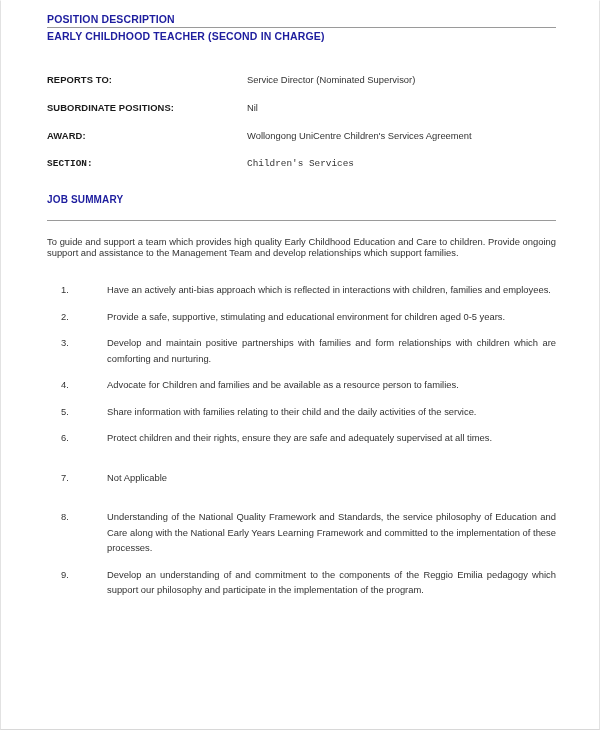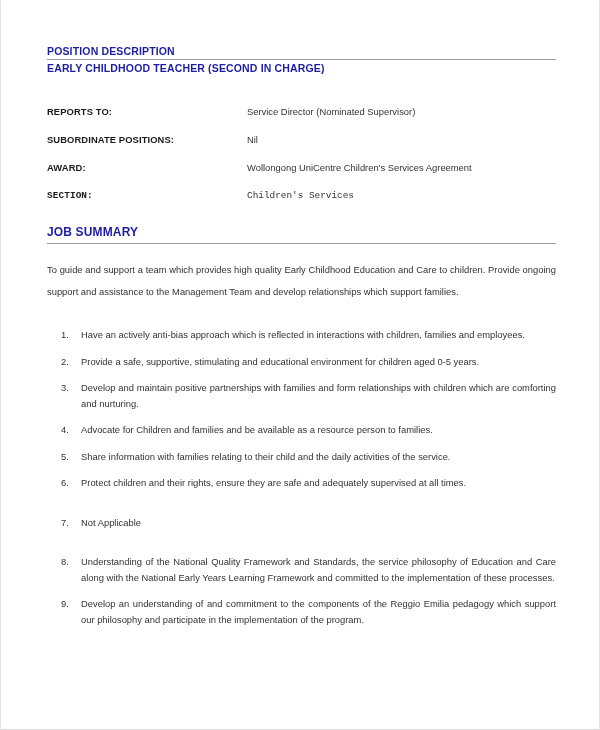--- a/index.html
+++ b/index.html
@@ -24,21 +24,21 @@
     border-left: 1px solid #e2e2e2;
     border-right: 1px solid #e2e2e2;
     border-bottom: 1px solid #d8d8d8;
     border-top: 1px solid #ffffff;
     padding: 0;
   }
 
   .content {
     position: absolute;
     left: 46px;
-    top: 44px;
+    top: 12px;
     width: 509px;
   }
 
   
   .doc-title-block {
     margin-bottom: 0;
   }
   .doc-kicker {
     font-size: 10.5px;
     font-weight: bold;
@@ -80,34 +80,34 @@
     font-size: 9.4px;
     color: #333333;
     line-height: 12px;
   }
 
   
   .section {
     margin-top: 24px;
   }
   .section-heading {
-    font-size: 12px;
+    font-size: 10px;
     font-weight: bold;
     color: #1d1d9e;
     letter-spacing: 0.15px;
     line-height: 12px;
-    padding-bottom: 5px;
+    padding-bottom: 14px;
     border-bottom: 1.2px solid #9a9a9a;
   }
 
   
   .para {
     margin-top: 15px;
     font-size: 9.4px;
-    line-height: 22px;
+    line-height: 11px;
     color: #333333;
     text-align: justify;
     text-justify: inter-word;
   }
 
   
   .num-list {
     margin: 13px 0 0 0;
     padding: 0;
     list-style: none;
@@ -129,20 +129,21 @@
     top: 0;
     width: 18px;
     text-align: left;
     font-size: 9.4px;
     line-height: 15.5px;
     color: #333333;
     text-align: justify;
   }
   .num-item .txt {
     display: block;
+    margin-left: 26px;
   }
   .num-item.short .txt,
   .num-item.short {
     text-align: left;
   }
 </style>
 </head>
 <body>
 
 <div class="page">

